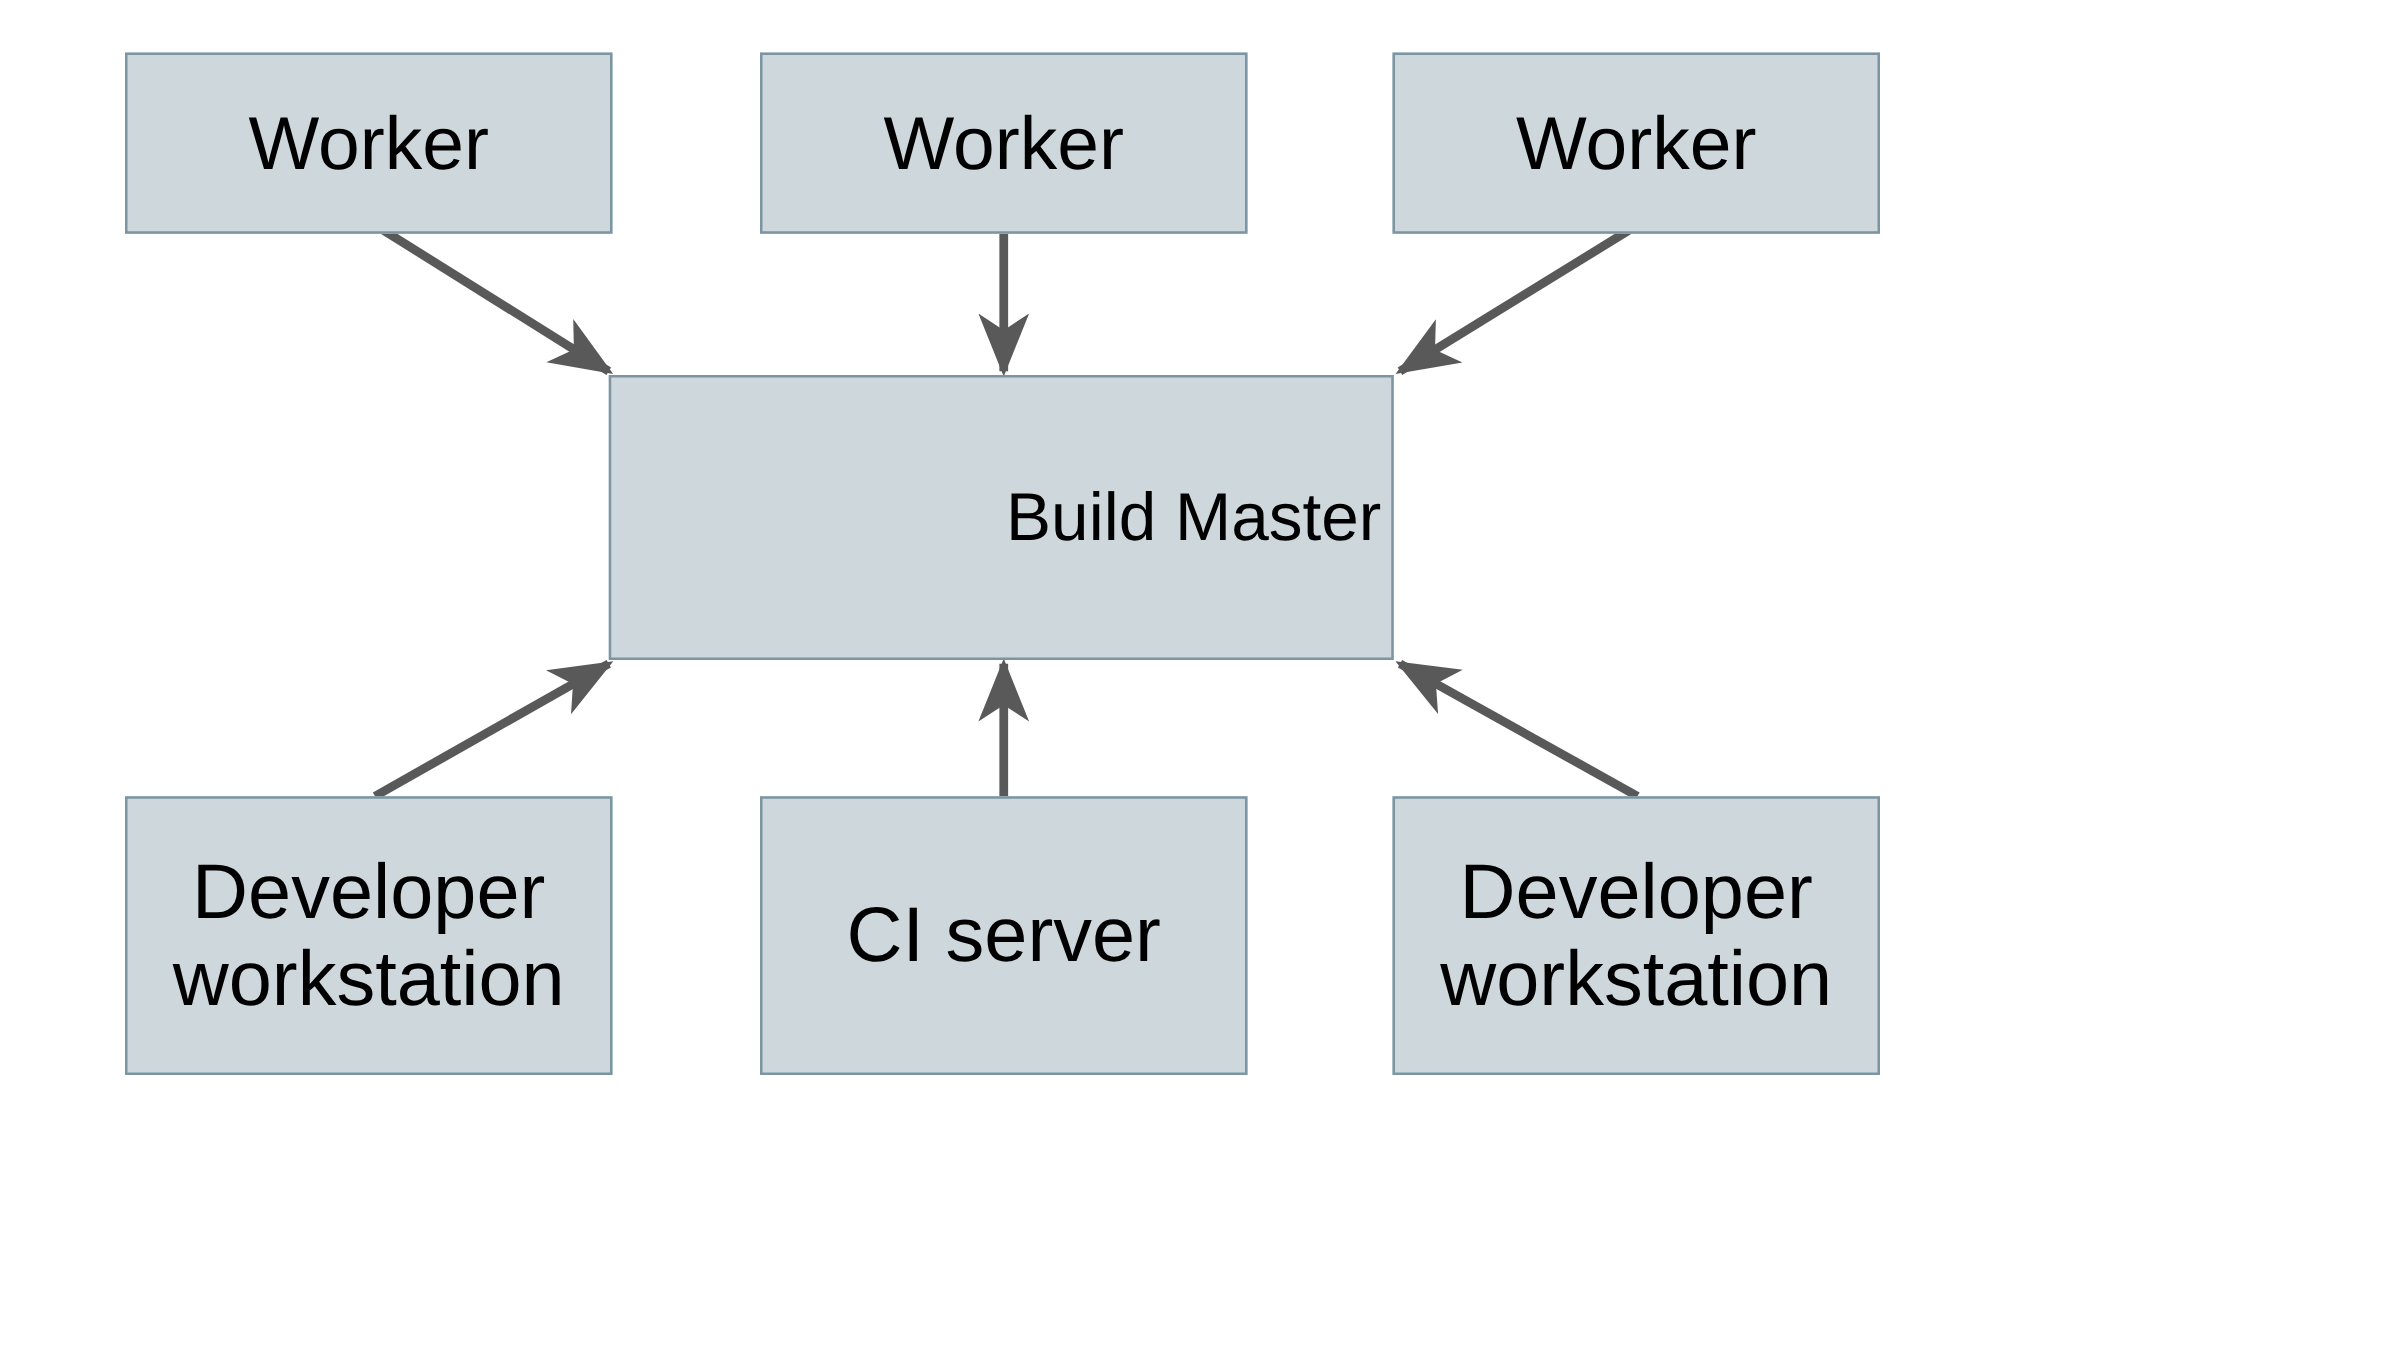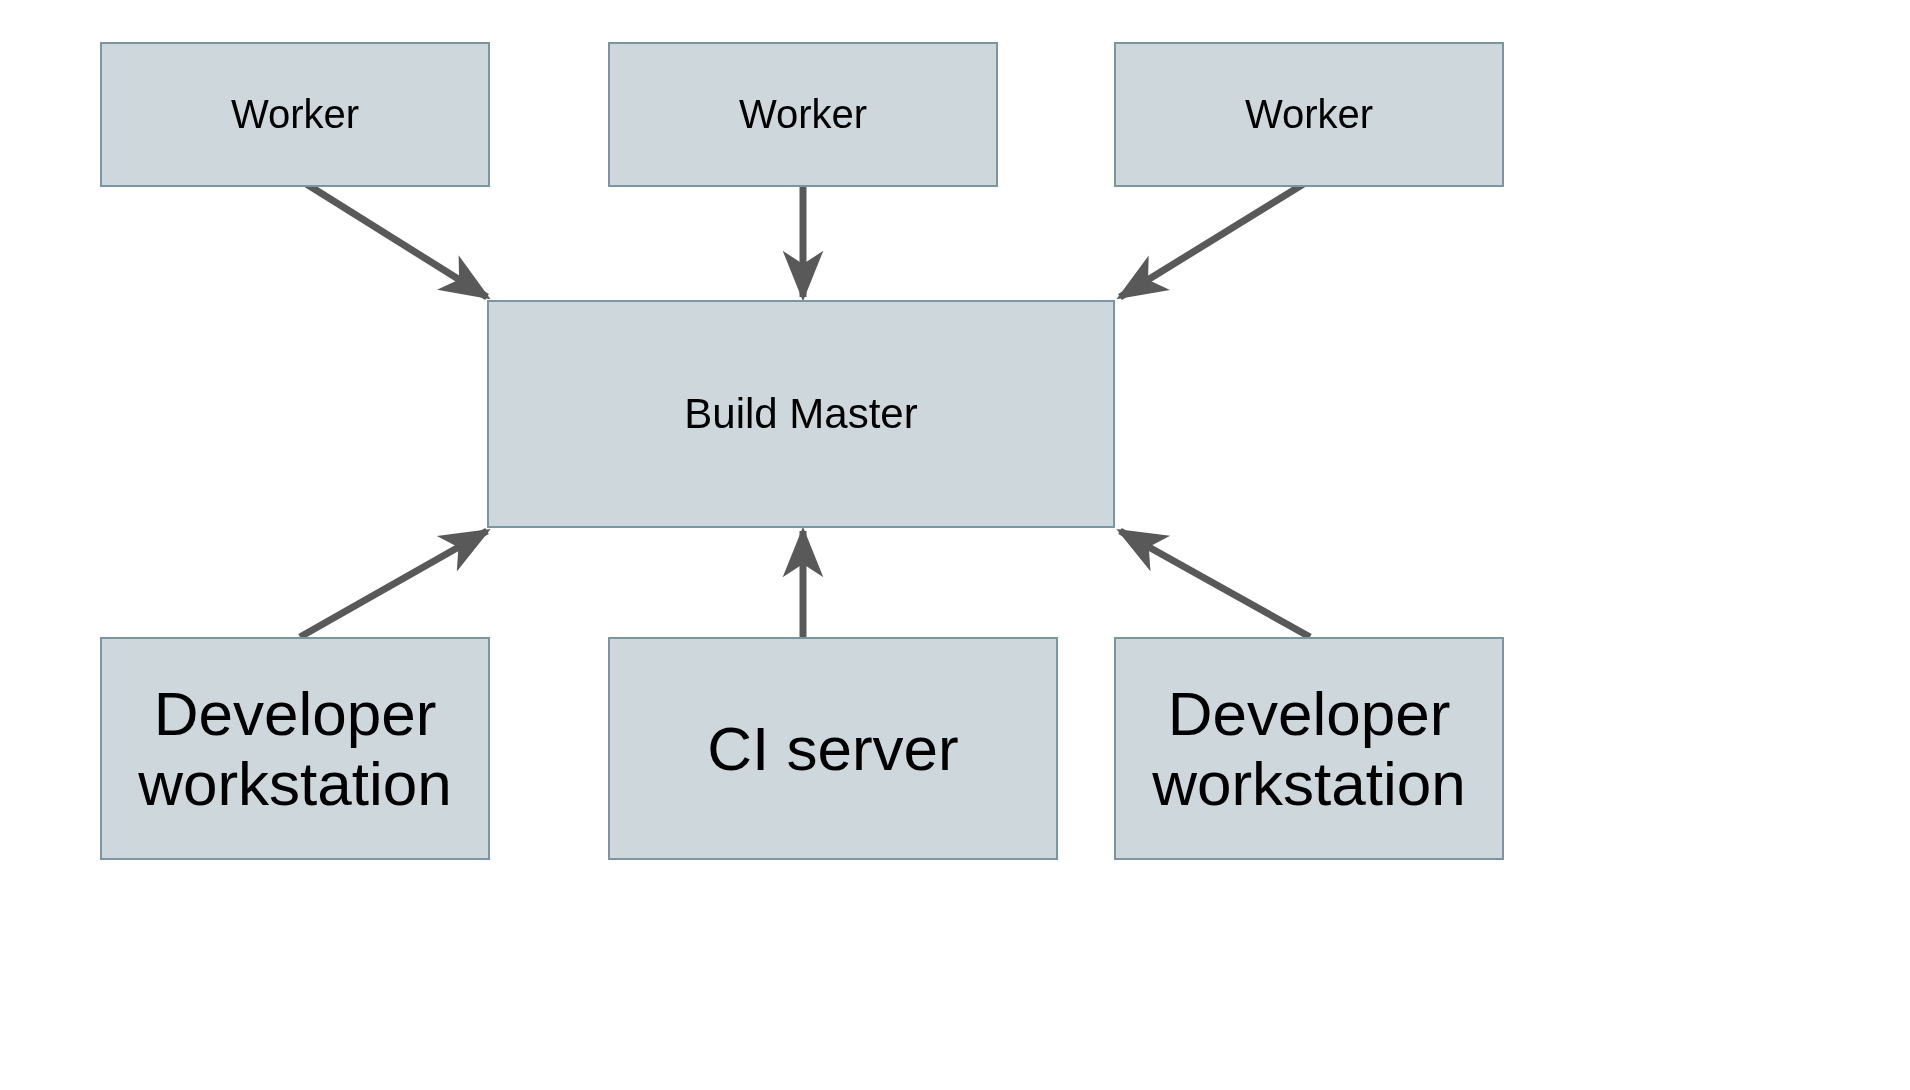--- a/index.html
+++ b/index.html
@@ -36,24 +36,25 @@
     text-align: center;
     color: #000000;
     line-height: 1.12;
     white-space: pre-line;
   }
   .node-label {
     display: block;
     padding: 0 8px;
   }
   .n-worker {
-    font-size: 40px;
+    font-size: 60px;
   }
   .n-master {
-    font-size: 42px;
+    font-size: 54px;
+    justify-content: flex-end;
   }
   .n-dev {
     font-size: 62px;
     justify-content: center;
   }
   .n-ci {
     font-size: 62px;
   }
 </style>
 </head>
@@ -77,18 +78,18 @@
       </g>
   </svg>
 
   <div id="node-layer">
       <div class="node n-worker" style="left: 100px; top: 42px; width: 390px; height: 145px; background: rgb(206, 216, 220); border-color: rgb(123, 149, 163); color: rgb(0, 0, 0);"><span class="node-label">Worker</span></div>
       <div class="node n-worker" style="left: 608px; top: 42px; width: 390px; height: 145px; background: rgb(206, 216, 220); border-color: rgb(123, 149, 163); color: rgb(0, 0, 0);"><span class="node-label">Worker</span></div>
       <div class="node n-worker" style="left: 1114px; top: 42px; width: 390px; height: 145px; background: rgb(206, 216, 220); border-color: rgb(123, 149, 163); color: rgb(0, 0, 0);"><span class="node-label">Worker</span></div>
       <div class="node n-master" style="left: 487px; top: 300px; width: 628px; height: 228px; background: rgb(206, 216, 220); border-color: rgb(123, 149, 163); color: rgb(0, 0, 0);"><span class="node-label">Build Master</span></div>
       <div class="node n-dev" style="left: 100px; top: 637px; width: 390px; height: 223px; background: rgb(206, 216, 220); border-color: rgb(123, 149, 163); color: rgb(0, 0, 0);"><span class="node-label">Developer
 workstation</span></div>
-      <div class="node n-ci" style="left: 608px; top: 637px; width: 450px; height: 223px; background: rgb(206, 216, 220); border-color: rgb(123, 149, 163); color: rgb(0, 0, 0);"><span class="node-label">CI server</span></div>
+      <div class="node n-ci" style="left: 608px; top: 637px; width: 390px; height: 223px; background: rgb(206, 216, 220); border-color: rgb(123, 149, 163); color: rgb(0, 0, 0);"><span class="node-label">CI server</span></div>
       <div class="node n-dev" style="left: 1114px; top: 637px; width: 390px; height: 223px; background: rgb(206, 216, 220); border-color: rgb(123, 149, 163); color: rgb(0, 0, 0);"><span class="node-label">Developer
 workstation</span></div>
     </div>
 
 </div>
 
 </body></html>

